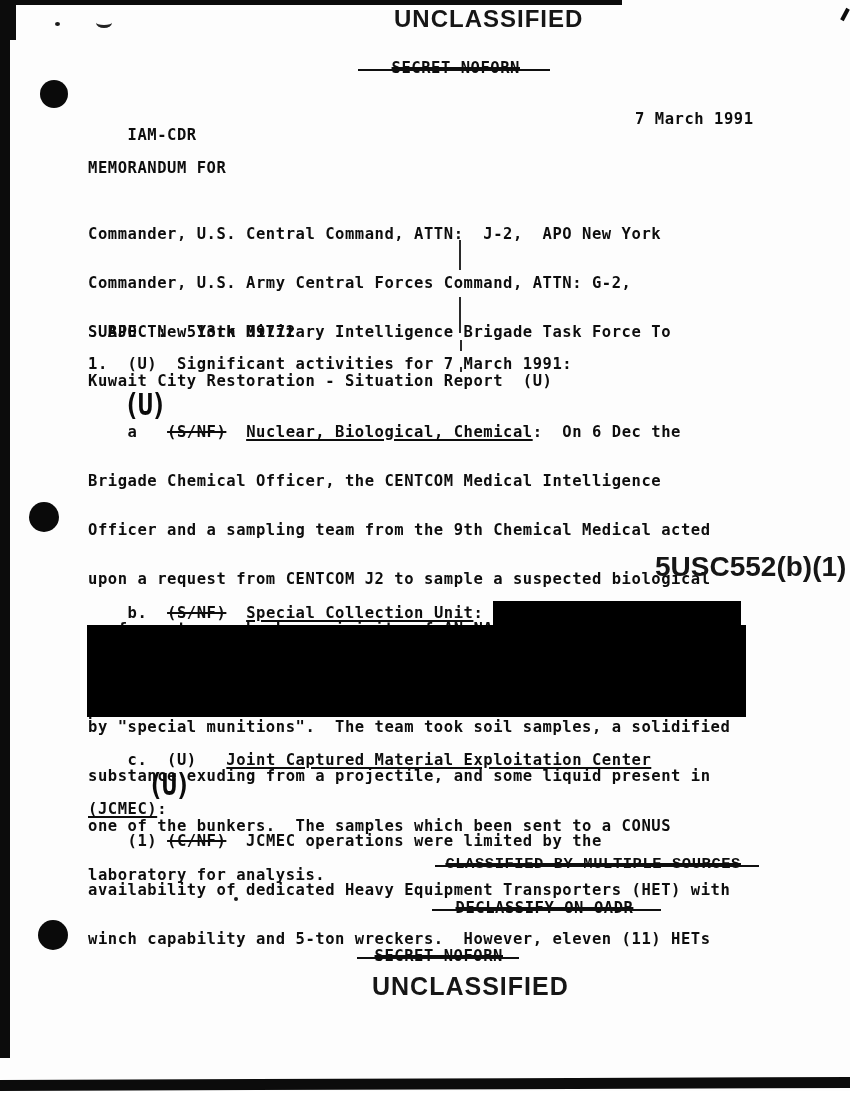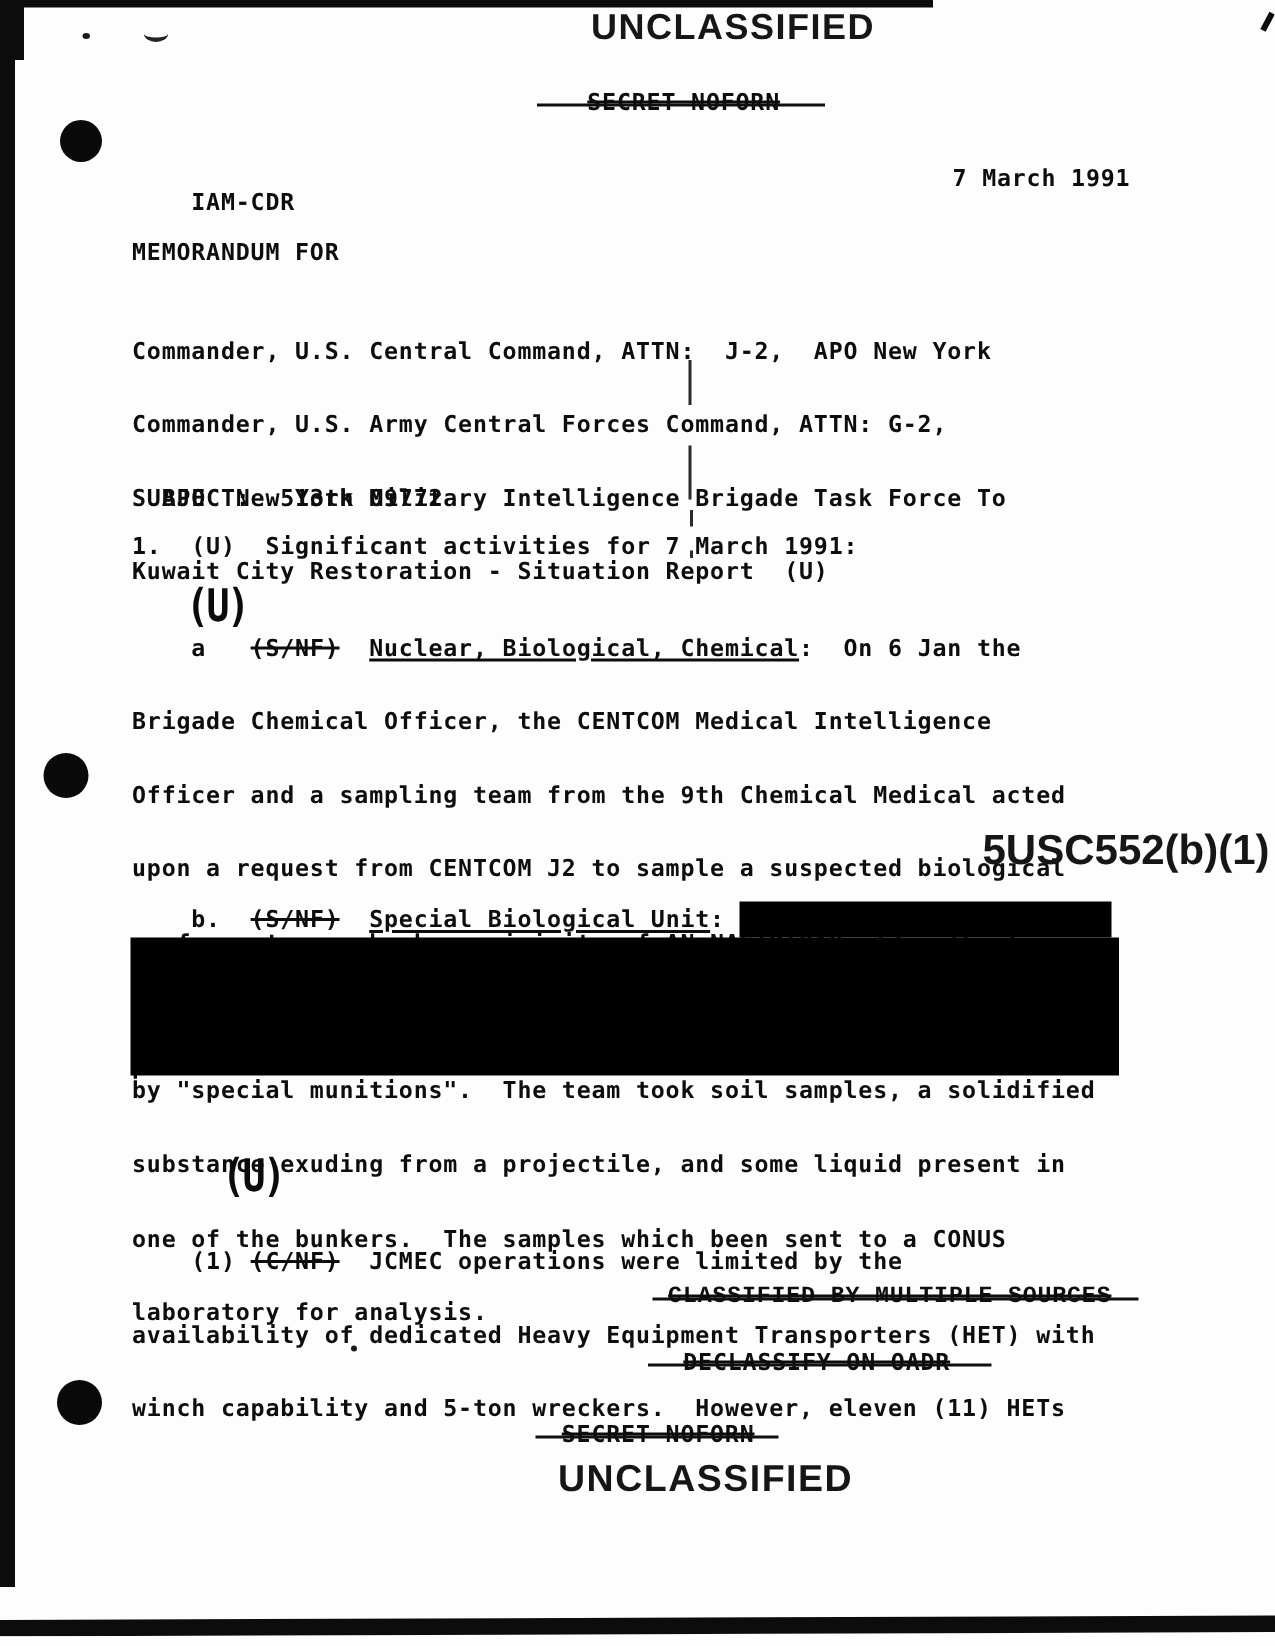--- a/index.html
+++ b/index.html
@@ -84,44 +84,48 @@
   </div>
 
   <div class="tblock" style="top:291px;">
     <div class="tl">SUBJECT:  513th Military Intelligence Brigade Task Force To</div>
     <div class="tl">Kuwait City Restoration - Situation Report  (U)</div>
   </div>
 
   <div class="tblock" style="top:356px;">1.  (U)  Significant activities for 7 March 1991:</div>
 
   <div class="tblock" style="top:391px;">
-    <div class="tl"><span>    a   </span><span class="st">(S/NF)</span><span>  </span><span class="u">Nuclear, Biological, Chemical</span><span>:  On 6 Jan the</span></div>
+    <div class="tl"><span>    a   </span><span class="st">(S/NF)</span><span>  </span><span class="u">Nuclear, Biological, Chemical</span><span>:  On 6 Dec the</span></div>
     <div class="tl">Brigade Chemical Officer, the CENTCOM Medical Intelligence</div>
     <div class="tl">Officer and a sampling team from the 9th Chemical Medical acted</div>
     <div class="tl">upon a request from CENTCOM J2 to sample a suspected biological</div>
     <div class="tl">warfare storage bunker, vicinity of AN NASIRIYAH, IZ.  The team</div>
     <div class="tl">flew to the bunker complex which appeared to have been destroyed</div>
     <div class="tl">by "special munitions".  The team took soil samples, a solidified</div>
     <div class="tl">substance exuding from a projectile, and some liquid present in</div>
     <div class="tl">one of the bunkers.  The samples which been sent to a CONUS</div>
     <div class="tl">laboratory for analysis.</div>
   </div>
   <div class="hw" style="left:124px;top:387px;">(U)</div>
 
   <div class="banner" style="left:655px;top:551px;font-size:28px;letter-spacing:0;">5USC552(b)(1)</div>
 
   <div class="tblock" style="top:572px;">
-    <div class="tl"><span>    b.  </span><span class="st">(S/NF)</span><span>  </span><span class="u">Special Biological Unit</span><span>:  There were no</span></div>
+    <div class="tl"><span>    b.  </span><span class="st">(S/NF)</span><span>  </span><span class="u">Special Collection Unit</span><span>:  There were no</span></div>
     <div class="tl">indications of threats to U.S. or Coalition forces during the</div>
     <div class="tl">period 061200C thru 071200C March 1991.</div>
   </div>
 
   <div class="redaction" style="left:493px;top:601px;width:248px;height:24px;"></div>
   <div class="redaction" style="left:87px;top:625px;width:659px;height:92px;"></div>
 
+  <div class="tblock" style="top:719px;">
+    <div class="tl"><span>    c.  (U)   </span><span class="u">Joint Captured Material Exploitation Center</span></div>
+    <div class="tl"><span class="u">(JCMEC)</span><span>:</span></div>
+  </div>
 
   <div class="tblock" style="top:768px;margin-top:32px;">
     <div class="tl"><span>    (1) </span><span class="st">(C/NF)</span><span>  JCMEC operations were limited by the</span></div>
     <div class="tl">availability of dedicated Heavy Equipment Transporters (HET) with</div>
     <div class="tl">winch capability and 5-ton wreckers.  However, eleven (11) HETs</div>
   </div>
   <div class="hw" style="left:148px;top:767px;">(U)</div>
 
   <div class="tblock" style="left:406px;top:840px;font-family:Liberation Mono, monospace;">
     <span class="strikeext st" style="--lx:-10px;--rx:-18px;">CLASSIFIED BY MULTIPLE SOURCES</span>

